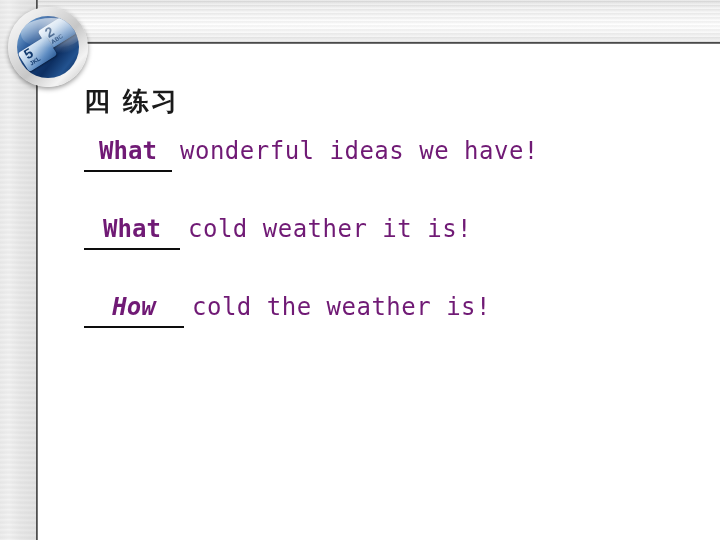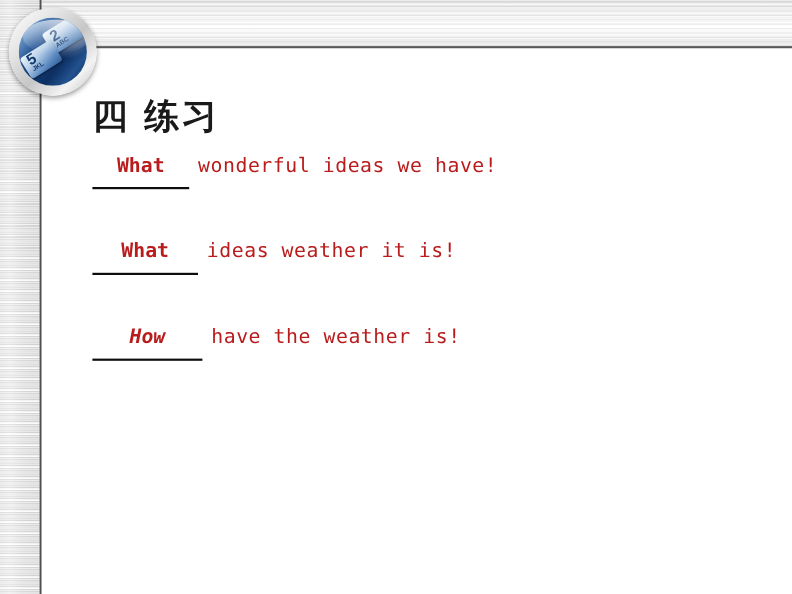--- a/index.html
+++ b/index.html
@@ -154,38 +154,38 @@
     background: linear-gradient(to bottom, rgba(255,255,255,0.62), rgba(255,255,255,0.0));
     pointer-events: none;
   }
 
   
   .title {
     position: absolute;
     left: 84px;
     top: 84px;
     font-family: "DejaVu Serif", "Liberation Serif", serif;
-    font-size: 32px;
+    font-size: 26px;
     font-weight: bold;
     color: #1a1a1a;
     letter-spacing: 2px;
     white-space: nowrap;
   }
 
   .lines {
     position: absolute;
     left: 84px;
     top: 135px;
     width: 600px;
   }
   .qline {
     height: 78px;
     font-family: "DejaVu Sans Mono", "Liberation Mono", monospace;
-    font-size: 18px;
-    color: #b91c1c;
+    font-size: 24px;
+    color: #701a75;
     white-space: nowrap;
     line-height: 32px;
   }
   .blank {
     display: inline-block;
     text-align: center;
     border-bottom: 2px solid #0d0d0d;
     font-weight: bold;
     padding-bottom: 3px;
     margin-right: 8px;
@@ -228,22 +228,22 @@
 
   <div class="title">四 练习</div>
 
   <div class="lines">
 
     <div class="qline">
       <span class="blank w1">What</span><span class="rest">wonderful ideas we have!</span>
     </div>
 
     <div class="qline">
-      <span class="blank w2">What</span><span class="rest">ideas weather it is!</span>
+      <span class="blank w2">What</span><span class="rest">cold weather it is!</span>
     </div>
 
     <div class="qline">
-      <span class="blank w3">How</span><span class="rest">have the weather is!</span>
+      <span class="blank w3">How</span><span class="rest">cold the weather is!</span>
     </div>
 
   </div>
 
 </div>
 
 </body></html>

